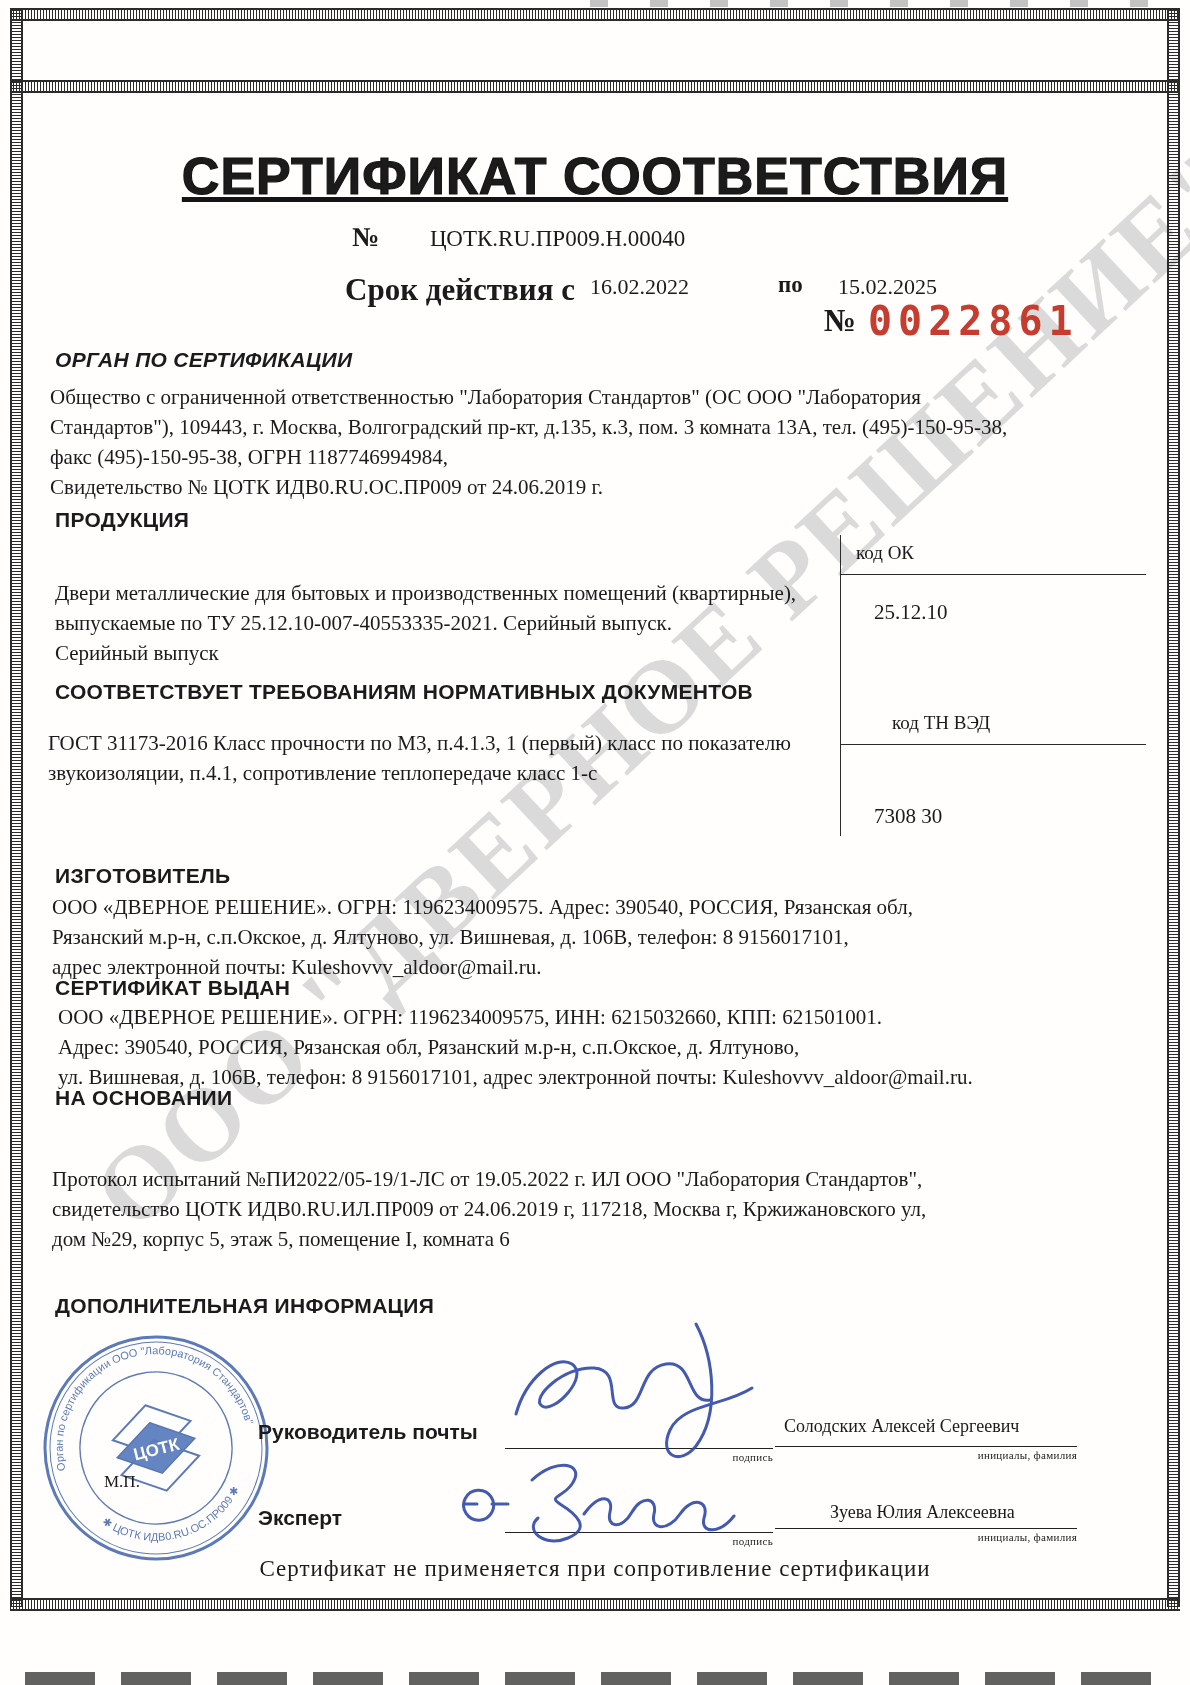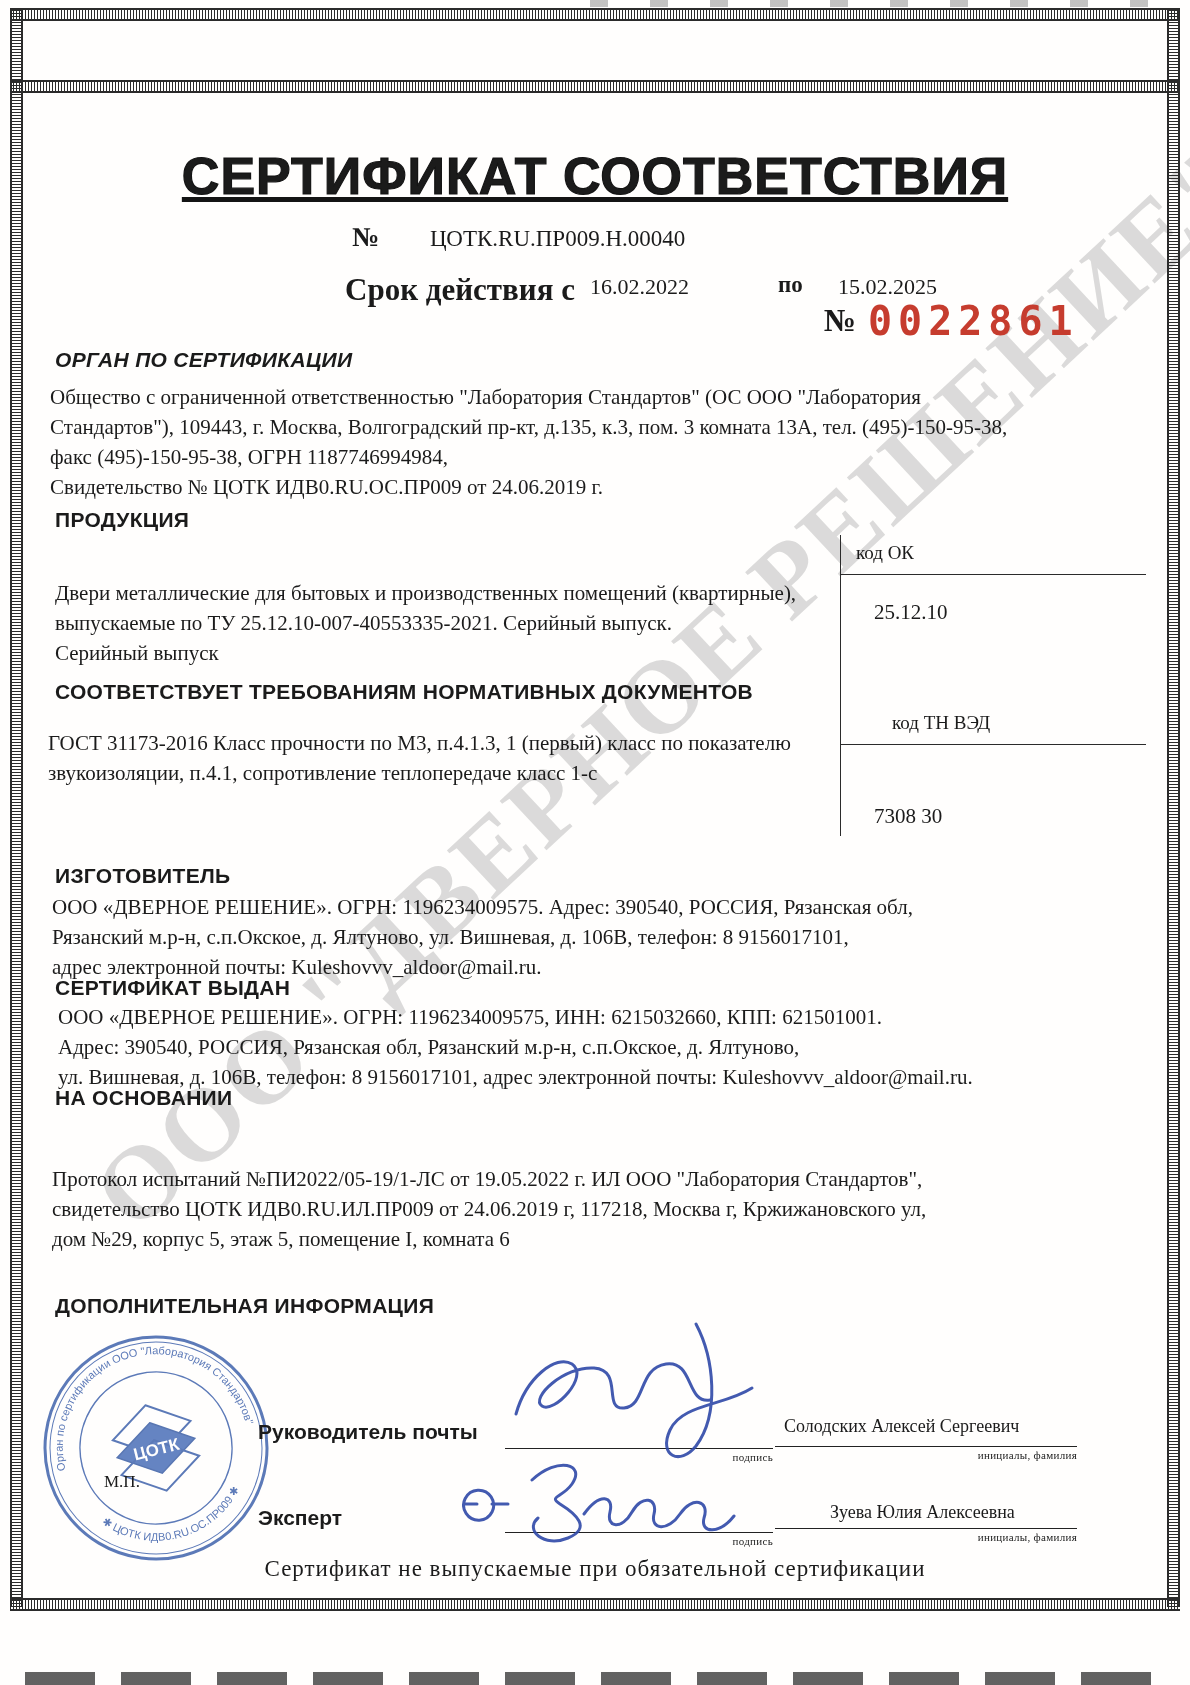--- a/index.html
+++ b/index.html
@@ -251,15 +251,15 @@
     </g>
   </svg>
   <svg class="ink ink-2" width="340" height="115" viewBox="0 0 340 115">
     <g fill="none" stroke="#2f49a8" stroke-width="3" stroke-linecap="round">
       <path d="M30,74 a15,15 0 1 1 0.1,-0.2 M15,66 l-13,0 M30,66 l16,0"></path>
       <path d="M70,42 C96,18 124,26 110,46 C100,60 86,58 98,66 C114,76 130,90 106,100 C82,110 62,92 76,80"></path>
       <path d="M122,76 C138,54 152,58 148,74 C144,90 160,92 170,74 C180,56 196,60 192,76 C188,92 206,94 218,76 C230,58 248,62 242,80 C238,96 258,96 272,78"></path>
     </g>
   </svg>
 
-  <div class="footer">Сертификат не выпускаемые при обязательной сертификации</div>
+  <div class="footer">Сертификат не применяется при сопротивление сертификации</div>
 
 </div>
 
 </body></html>

